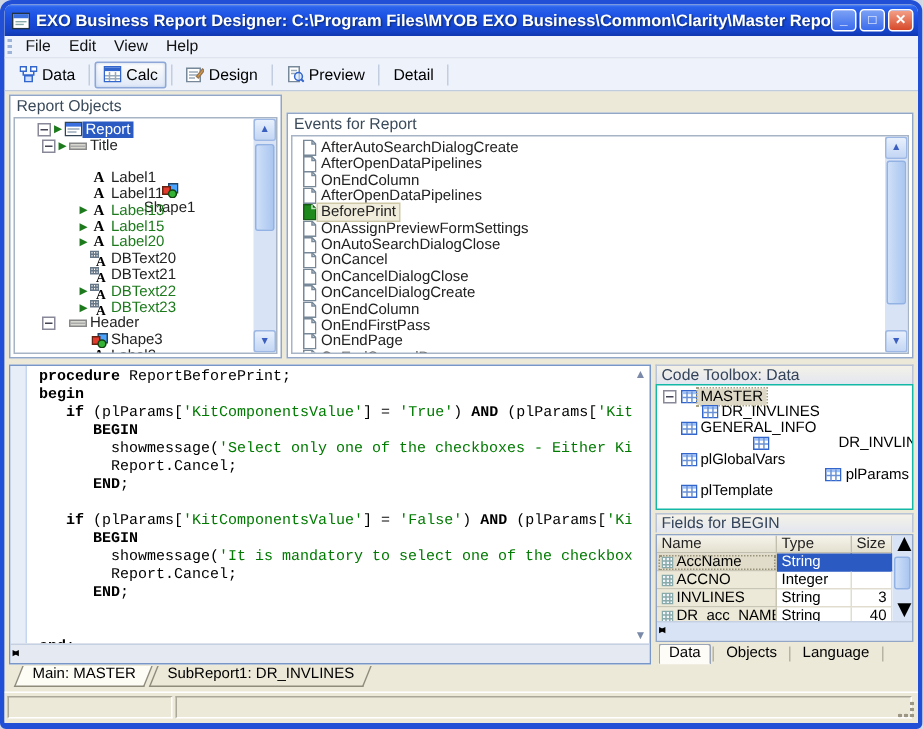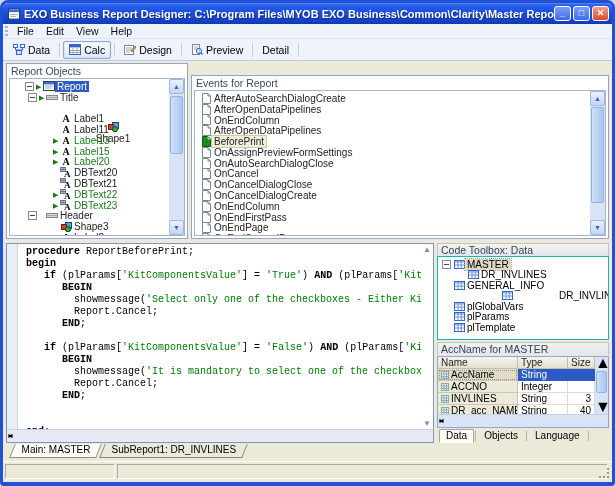--- a/index.html
+++ b/index.html
@@ -585,21 +585,21 @@
                 <span style="width: 11px; flex: 0 0 11px;"></span>
                 <span class="ticon">
                   <svg width="11" height="9" viewBox="0 0 11 9">
                     <rect x="0.5" y="0.5" width="10" height="8" fill="#fff" stroke="#36c"></rect>
                     <rect x="1" y="1" width="9" height="1.8" fill="#9ec0f5"></rect>
                     <path d="M4 1v7.5M7.3 1v7.5M1 5h9" stroke="#6a92d4"></path>
                   </svg>
                 </span>
                 <span class="lbl">plGlobalVars</span>
               </div>
-              <div class="tbx-row" style="padding-left: 4px;">
+              <div class="tbx-row" style="padding-left: 4px; justify-content: flex-end;">
                 <span style="width: 11px; flex: 0 0 11px;"></span>
                 <span class="ticon">
                   <svg width="11" height="9" viewBox="0 0 11 9">
                     <rect x="0.5" y="0.5" width="10" height="8" fill="#fff" stroke="#36c"></rect>
                     <rect x="1" y="1" width="9" height="1.8" fill="#9ec0f5"></rect>
                     <path d="M4 1v7.5M7.3 1v7.5M1 5h9" stroke="#6a92d4"></path>
                   </svg>
                 </span>
                 <span class="lbl">plParams</span>
               </div>
@@ -609,21 +609,21 @@
                   <svg width="11" height="9" viewBox="0 0 11 9">
                     <rect x="0.5" y="0.5" width="10" height="8" fill="#fff" stroke="#36c"></rect>
                     <rect x="1" y="1" width="9" height="1.8" fill="#9ec0f5"></rect>
                     <path d="M4 1v7.5M7.3 1v7.5M1 5h9" stroke="#6a92d4"></path>
                   </svg>
                 </span>
                 <span class="lbl">plTemplate</span>
               </div>
             </div>
         </div>
-        <div class="rhead" style="margin-top:2px;">AccName for MASTER</div>
+        <div class="rhead" style="margin-top:2px;">Fields for BEGIN</div>
         <div class="fieldsgrid">
           <div class="gridmain">
             <div class="gridcols">
               <div class="ghrow" id="grid-head">
                   <div class="ghcell c-name">Name</div>
                   <div class="ghcell c-type">Type</div>
                   <div class="ghcell c-size">Size</div>
                 </div>
               <div id="grid-body">
                   <div class="grow sel">

